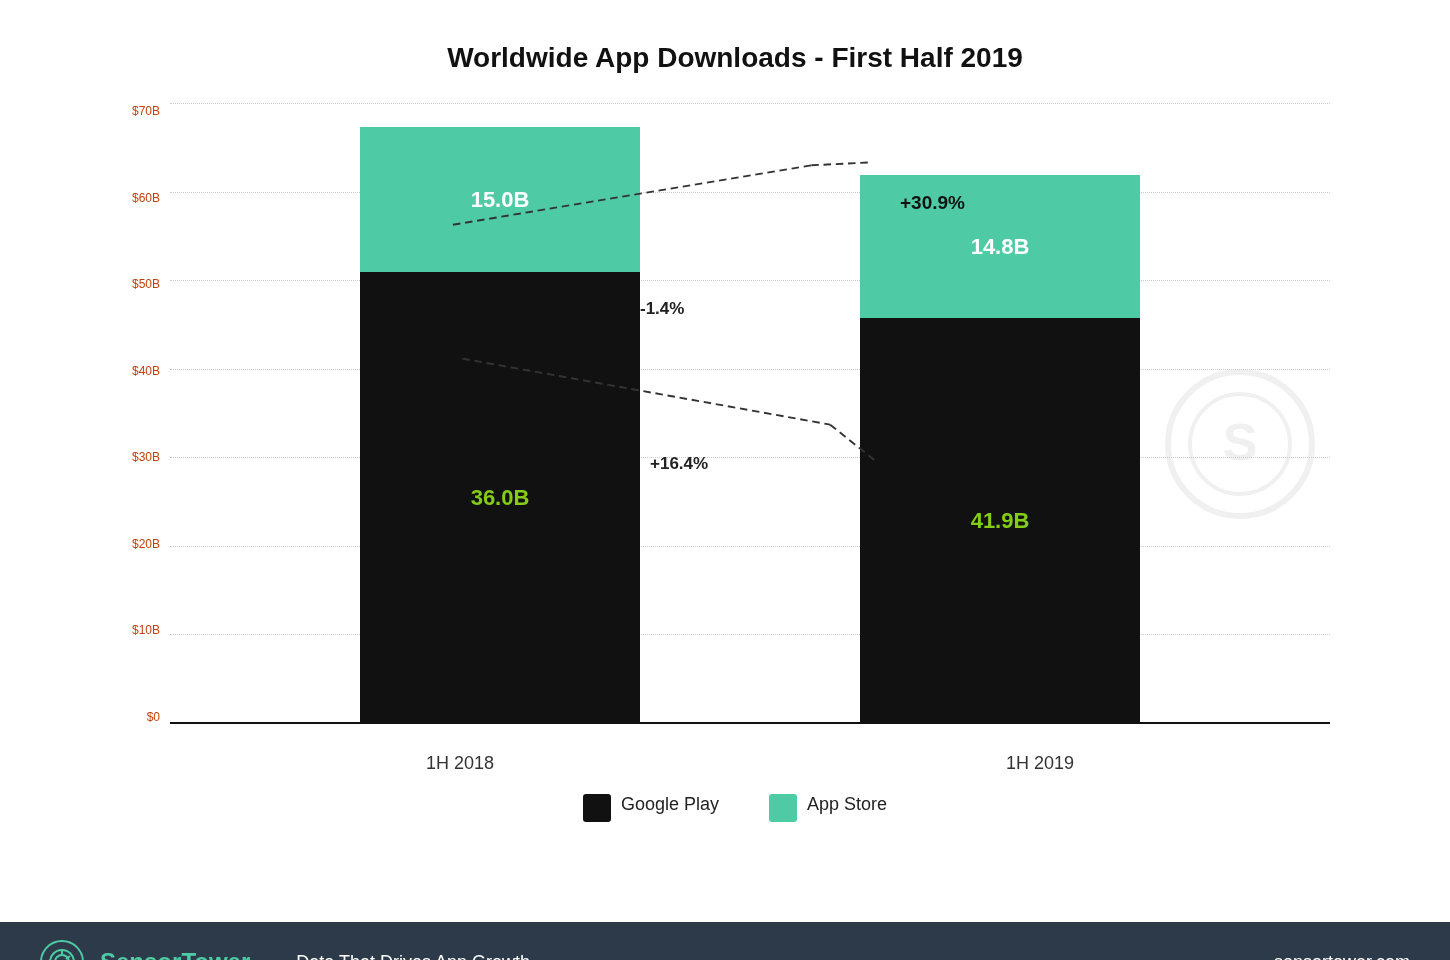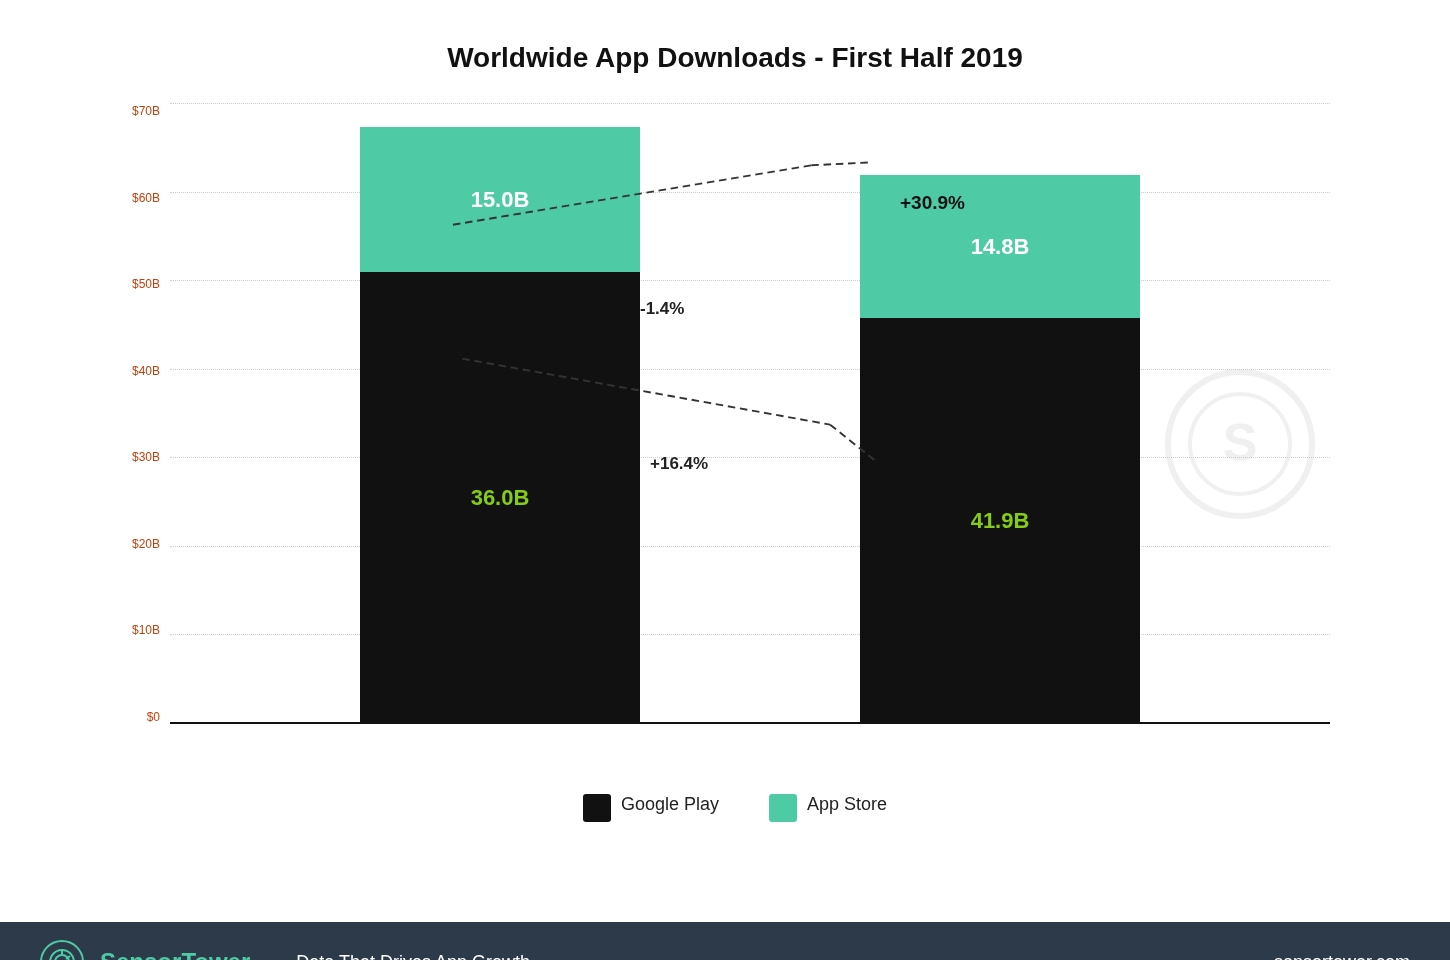--- a/index.html
+++ b/index.html
@@ -311,20 +311,24 @@
       <div class="annotation" style="left: 550px; top: 350px;">
         <span>+16.4%</span>
       </div>
       <div class="annotation" style="left: 540px; top: 195px;">
         <span>-1.4%</span>
       </div>
       <div class="annotation pct-total" style="left: 800px; top: 88px;">
         <span>+30.9%</span>
       </div>
 
+      <div class="x-labels">
+        <div class="x-label">1H 2018</div>
+        <div class="x-label">1H 2019</div>
+      </div>
     </div>
 
     <div class="legend">
       <div class="legend-item">
         <div class="legend-swatch" style="background: #111111;"></div>
         <span>Google Play</span>
       </div>
       <div class="legend-item">
         <div class="legend-swatch" style="background: #4ecba5;"></div>
         <span>App Store</span>

